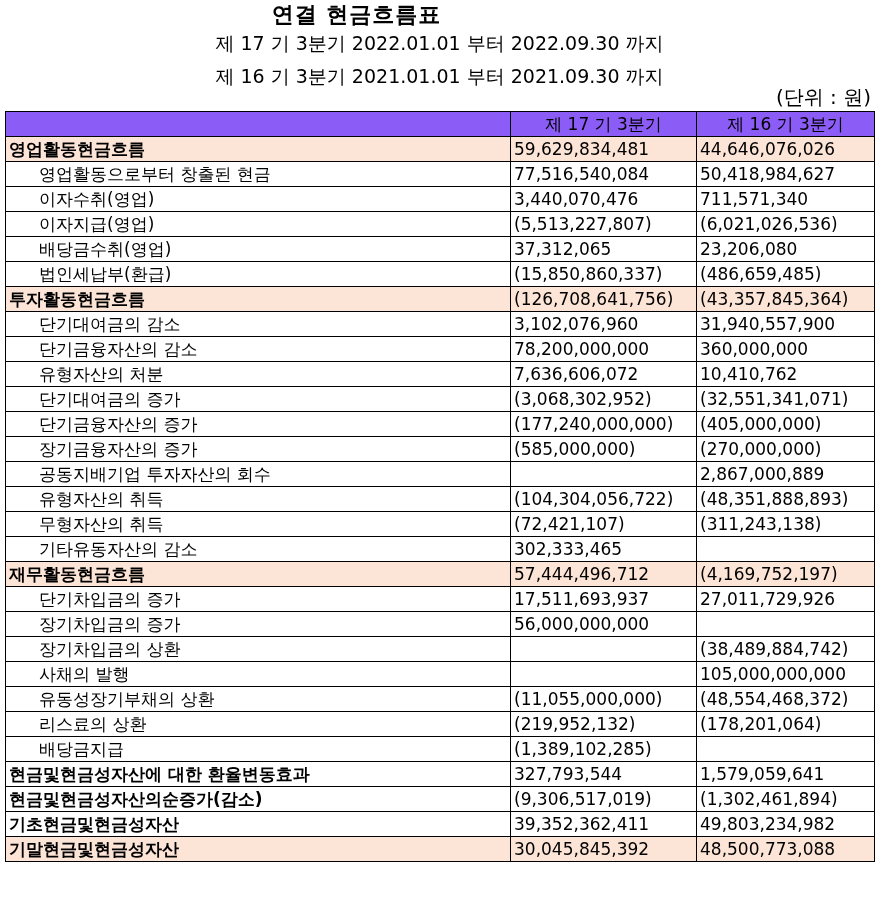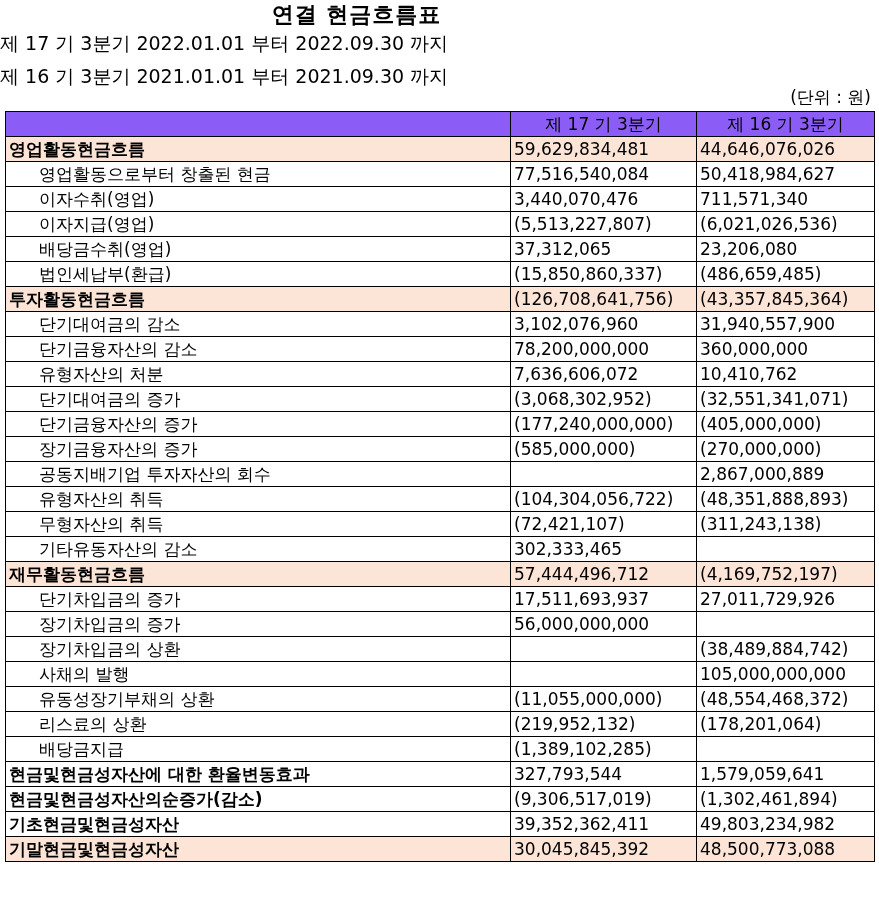--- a/index.html
+++ b/index.html
@@ -1,21 +1,21 @@
 <!DOCTYPE html>
 <html><head>
 <meta charset="utf-8">
 <style>
   html, body { margin: 0; padding: 0; background: #ffffff; }
   body { width: 879px; height: 924px; position: relative; font-family: "DejaVu Sans", sans-serif; color: #000; overflow: hidden; }
   .title { position: absolute; left: 0; width: 713px; top: 0; text-align: center; font-size: 22px; font-weight: bold; line-height: 30px; letter-spacing: 1px; }
-  .period { position: absolute; left: 0; width: 879px; text-align: left; font-size: 19px; line-height: 26px; }
+  .period { position: absolute; left: 0; width: 879px; text-align: center; font-size: 19px; line-height: 26px; }
   .p1 { top: 30px; }
   .p2 { top: 63px; }
-  .unit { position: absolute; right: 8px; top: 85px; font-size: 17px; line-height: 24px; }
+  .unit { position: absolute; right: 8px; top: 85px; font-size: 20px; line-height: 24px; }
   table { position: absolute; left: 5px; top: 111px; border-collapse: collapse; table-layout: fixed; width: 869px; }
   td { border: 1px solid #000; height: 24px; padding: 0 3px; font-size: 17px; line-height: 24px; white-space: nowrap; overflow: hidden; }
   col.c1 { width: 505px; }
   col.c2 { width: 186px; }
   col.c3 { width: 178px; }
   tr.head td { background: #8b5cf6; text-align: center; }
   tr.section td { background: #fce4d6; }
   td.num { text-align: left; }
   td.indent { padding-left: 33px; }
   td.plain { padding-left: 3px; font-weight: bold; }

